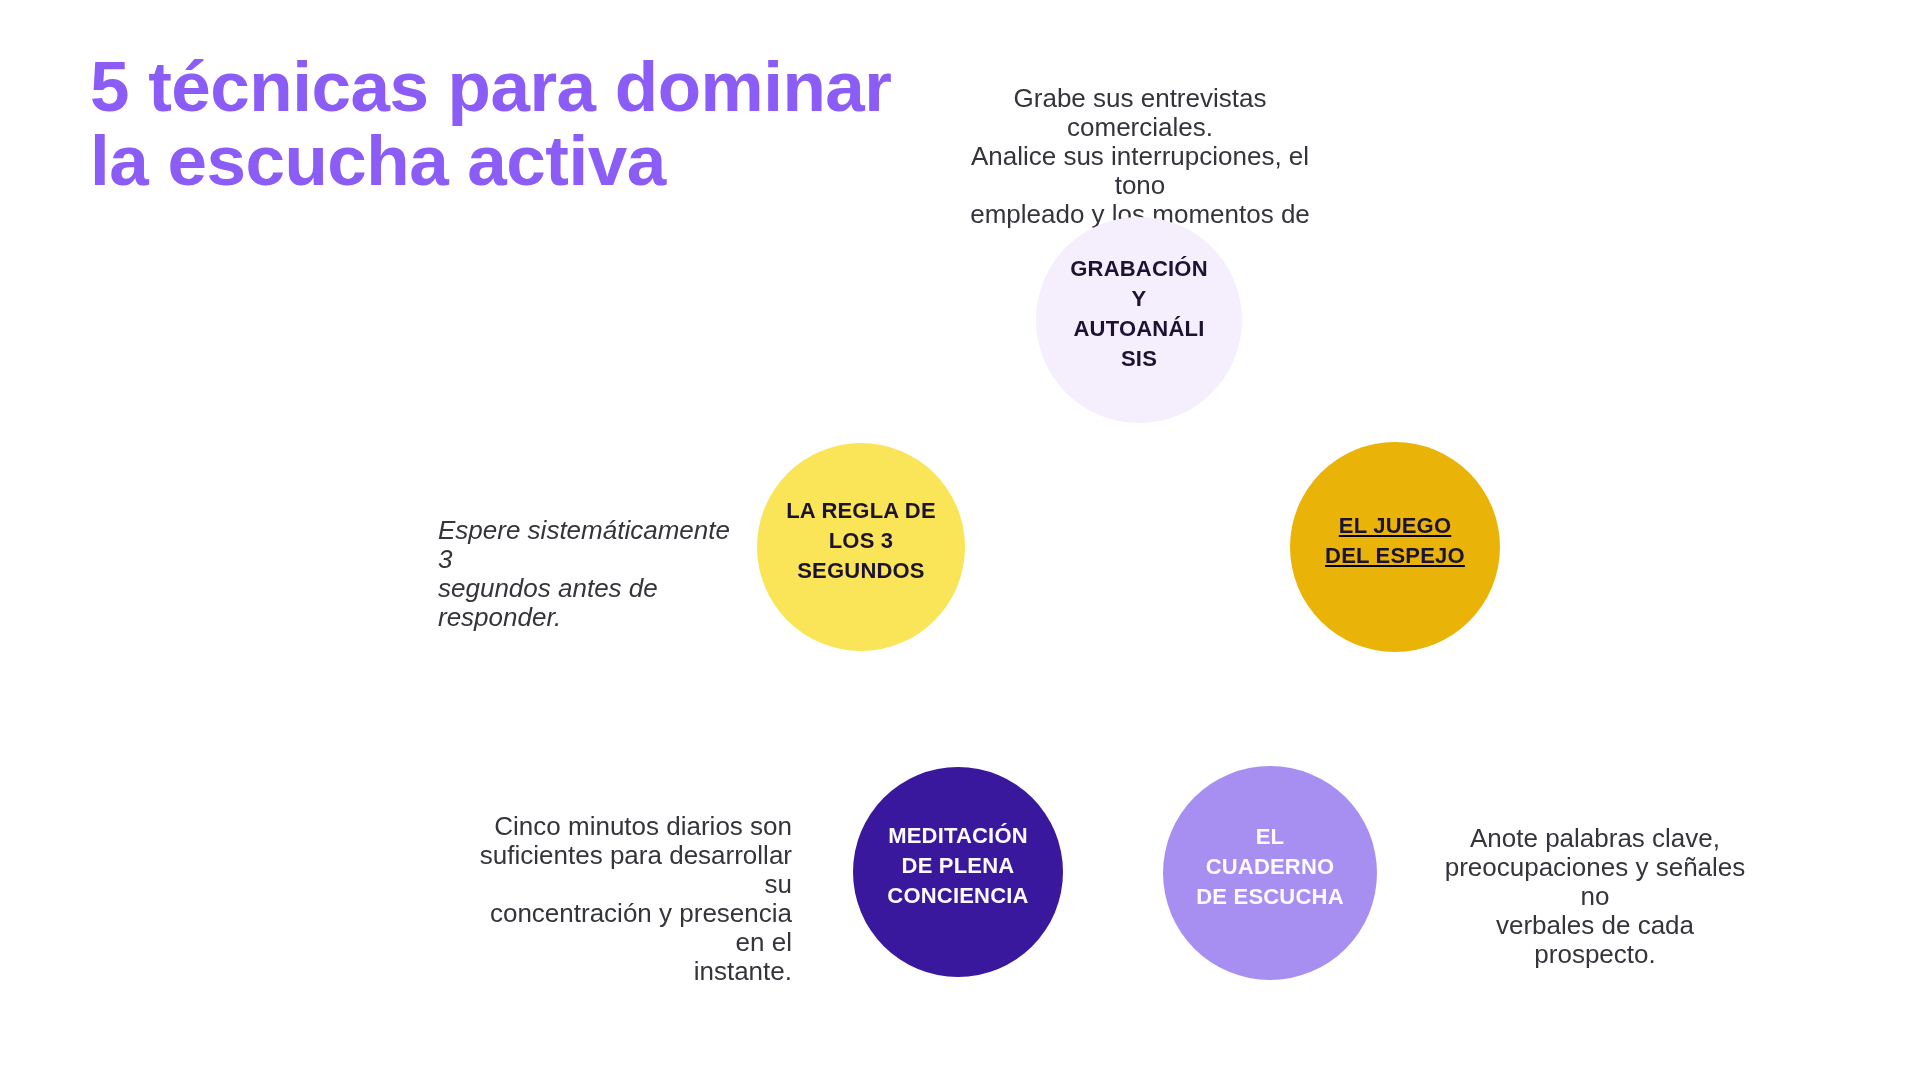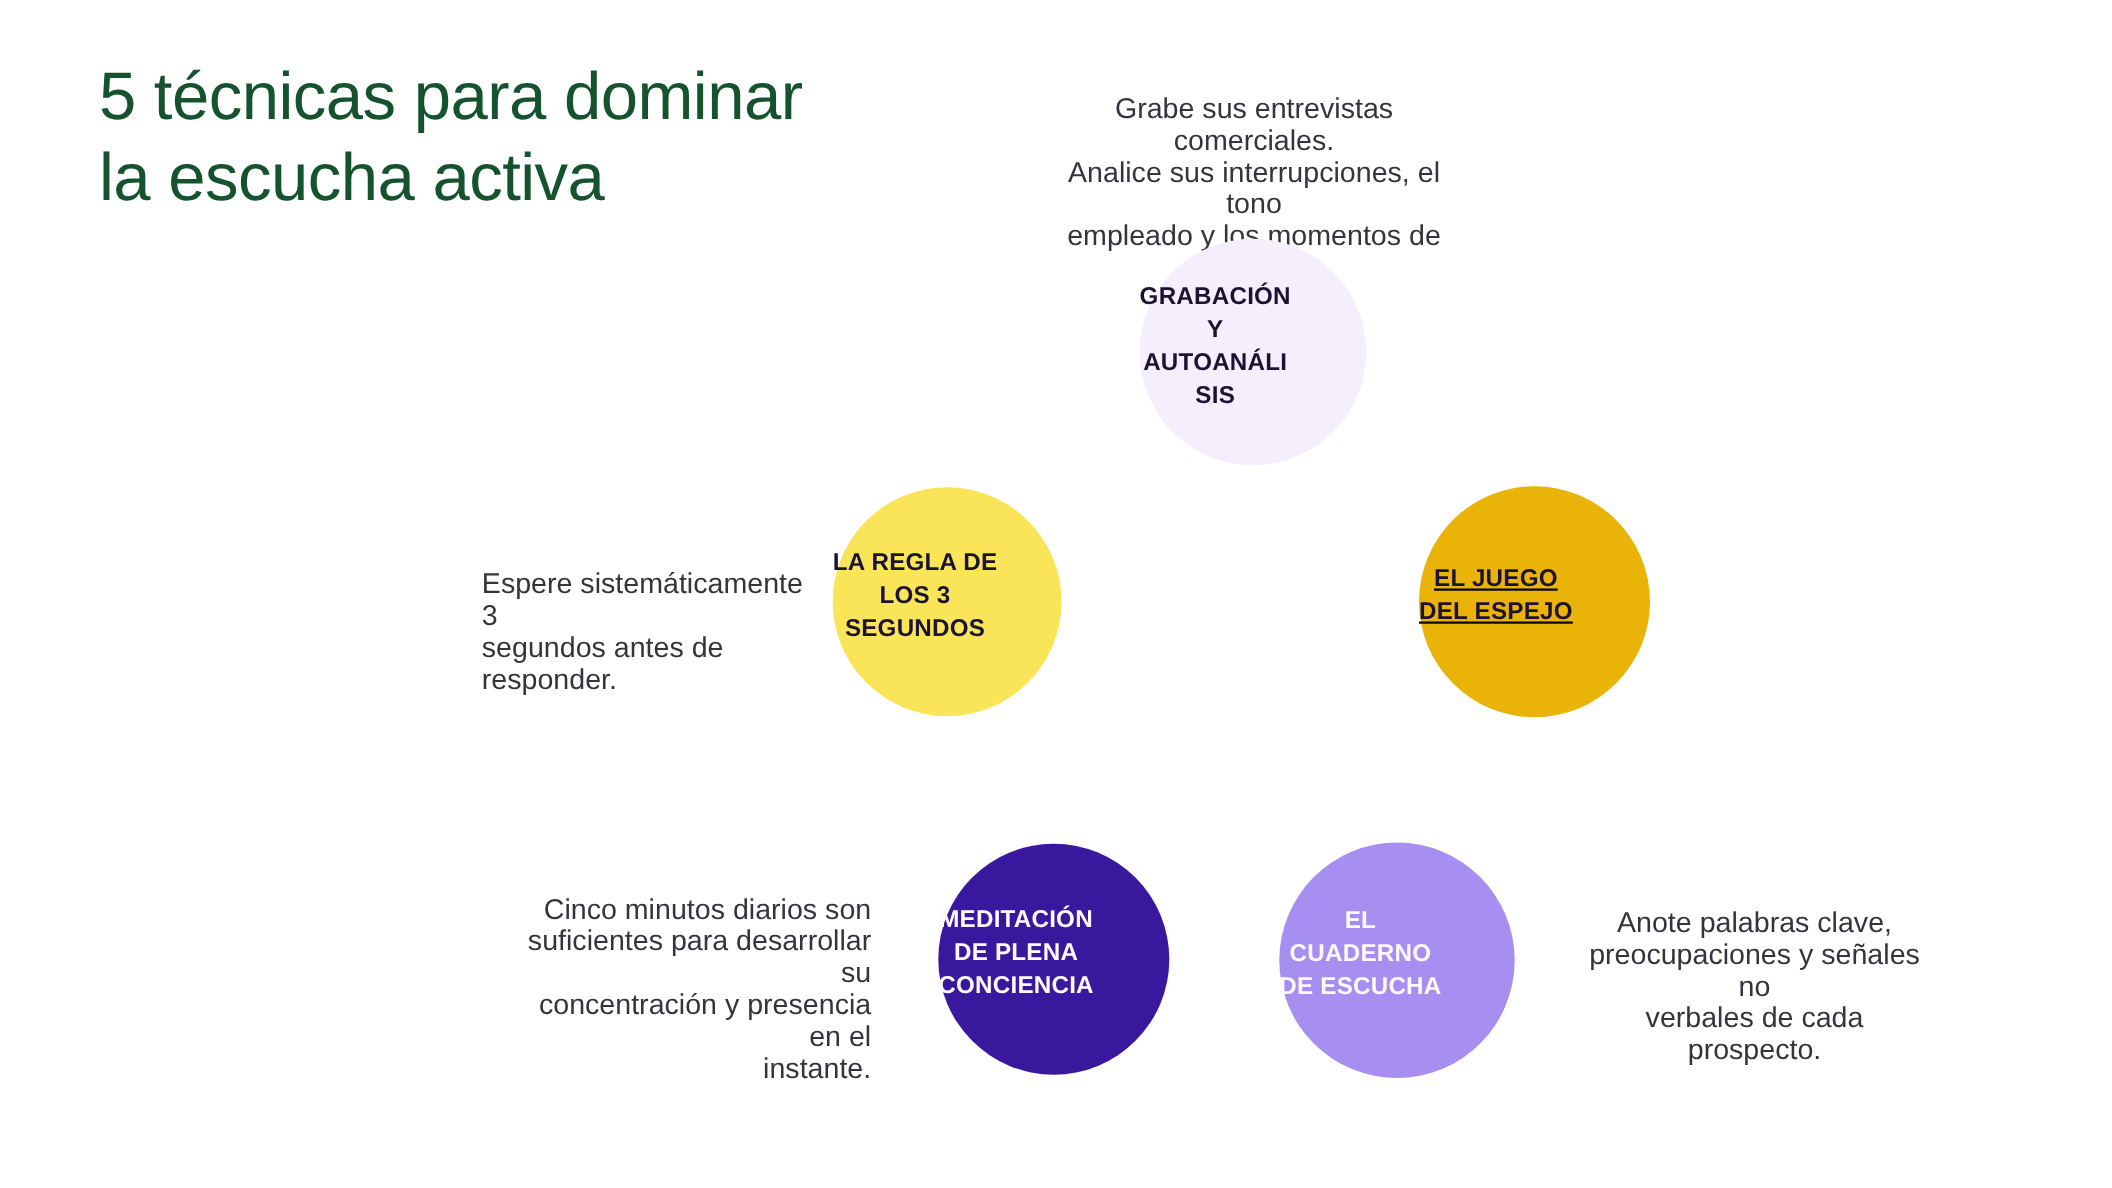--- a/index.html
+++ b/index.html
@@ -11,33 +11,34 @@
     width: 1920px;
     height: 1080px;
     background: #ffffff;
     overflow: hidden;
   }
 
   .page-title {
     position: absolute;
     left: 90px;
     top: 50px;
-    font-size: 61px;
+    font-size: 71px;
     line-height: 74px;
-    font-weight: 400;
+    font-weight: 700;
     letter-spacing: -0.5px;
-    color: #14532d;
+    color: #8b5cf6;
     white-space: pre-line;
   }
 
   .circle {
     position: absolute;
     border-radius: 50%;
     display: flex;
     align-items: center;
+    justify-content: center;
     text-align: center;
   }
   .circle .label {
     font-size: 22px;
     font-weight: 700;
     line-height: 30px;
     letter-spacing: 0.2px;
     white-space: pre-line;
     transform: translateY(-6px);
   }
@@ -49,21 +50,21 @@
   .c4 { left: 1163px; top: 766px; width: 214px; height: 214px; }
 
   .note {
     position: absolute;
     font-size: 26px;
     line-height: 29px;
     color: #35343c;
     white-space: pre-line;
   }
   .n0 { left: 954px;  top: 84px;  width: 372px; text-align: center; }
-  .n1 { left: 438px;  top: 516px; width: 300px; text-align: left; }
+  .n1 { left: 438px;  top: 516px; width: 300px; text-align: left; font-style: italic; }
   .n2 { left: 1537px; top: 506px; width: 300px; text-align: left; }
   .n3 { left: 472px;  top: 812px; width: 320px; text-align: right; }
   .n4 { left: 1440px; top: 824px; width: 310px; text-align: center; }
 </style>
 </head>
 <body>
 
 <div class="canvas">
 
   <h1 class="page-title">5 técnicas para dominar

